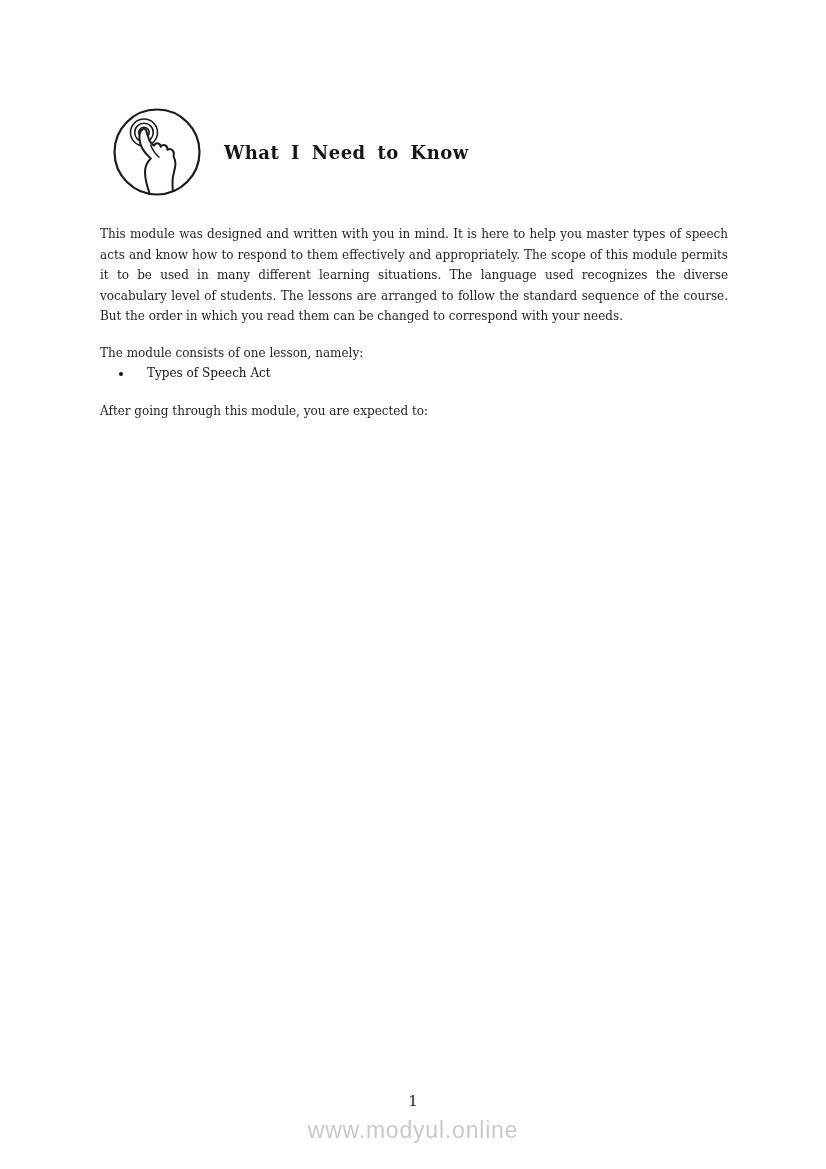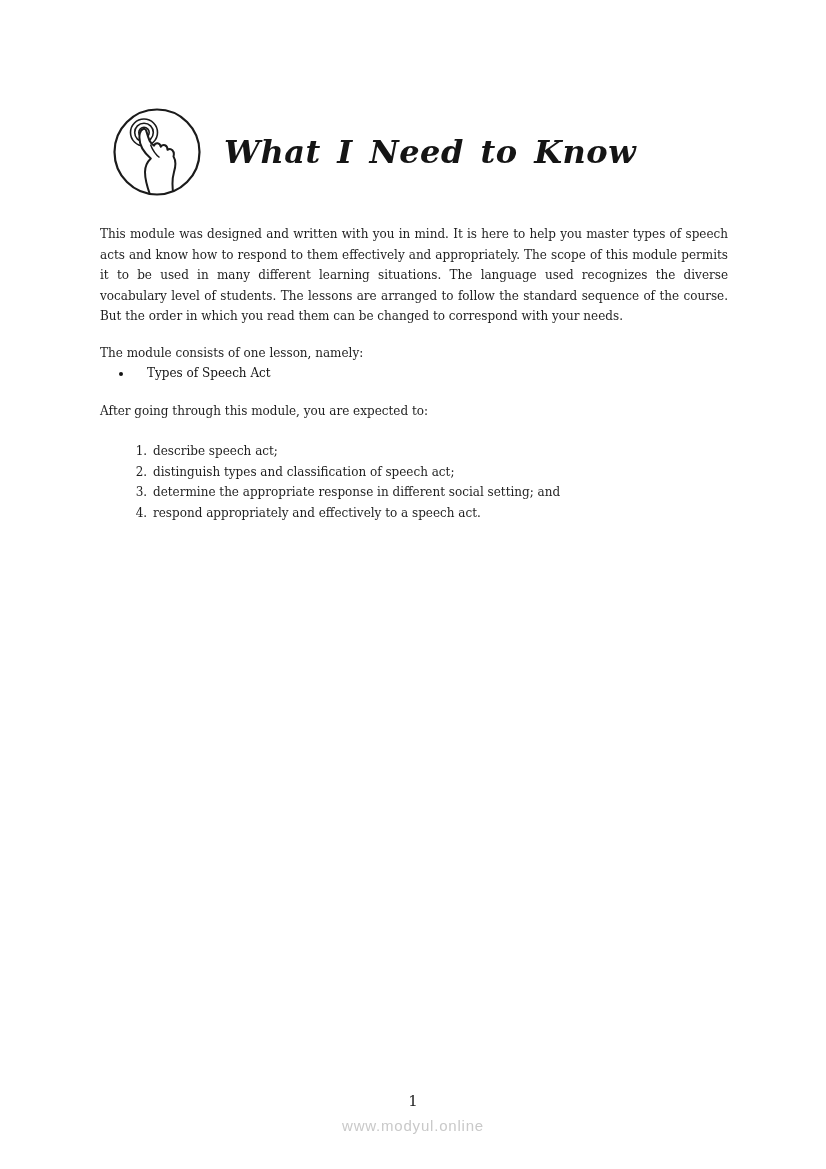--- a/index.html
+++ b/index.html
@@ -21,23 +21,22 @@
     display: flex;
     align-items: center;
     gap: 22px;
   }
   .header .icon-wrap {
     width: 90px;
     height: 90px;
     flex: 0 0 auto;
   }
   .header h1 {
-    font-size: 32px;
+    font-size: 18px;
     font-weight: bold;
-    font-style: italic;
     letter-spacing: 0.5px;
     word-spacing: 5px;
     color: #151515;
     white-space: nowrap;
   }
   
   .content {
     position: absolute;
     left: 100px;
     top: 224px;
@@ -73,21 +72,21 @@
     font-size: 15px;
     color: #222222;
   }
   .watermark {
     position: absolute;
     left: 0;
     top: 1117px;
     width: 100%;
     text-align: center;
     font-family: "Liberation Sans", "DejaVu Sans", sans-serif;
-    font-size: 15px;
+    font-size: 23px;
     letter-spacing: 0.8px;
     color: #c9c9c9;
   }
 </style>
 </head>
 <body>
 
 <div class="page">
 
   <div class="header">
@@ -127,24 +126,18 @@
     <p class="para-intro">This module was designed and written with you in mind. It is here to help you master types of speech acts and know how to respond to them effectively and appropriately. The scope of this module permits it to be used in many different learning situations. The language used recognizes the diverse vocabulary level of students. The lessons are arranged to follow the standard sequence of the course. But the order in which you read them can be changed to correspond with your needs.</p>
 
     <p class="para-lesson">The module consists of one lesson, namely:</p>
 
     <ul class="lesson-list">
       <li>Types of Speech Act</li>
     </ul>
 
     <p class="para-objectives">After going through this module, you are expected to:</p>
 
-    <ol class="objectives-list">
-      <li>describe speech act;</li>
-      <li>distinguish types and classification of speech act;</li>
-      <li>determine the appropriate response in different social setting; and</li>
-      <li>respond appropriately and effectively to a speech act.</li>
-    </ol>
   </div>
 
   <div class="page-number">1</div>
   <div class="watermark">www.modyul.online</div>
 
 </div>
 
 </body></html>

